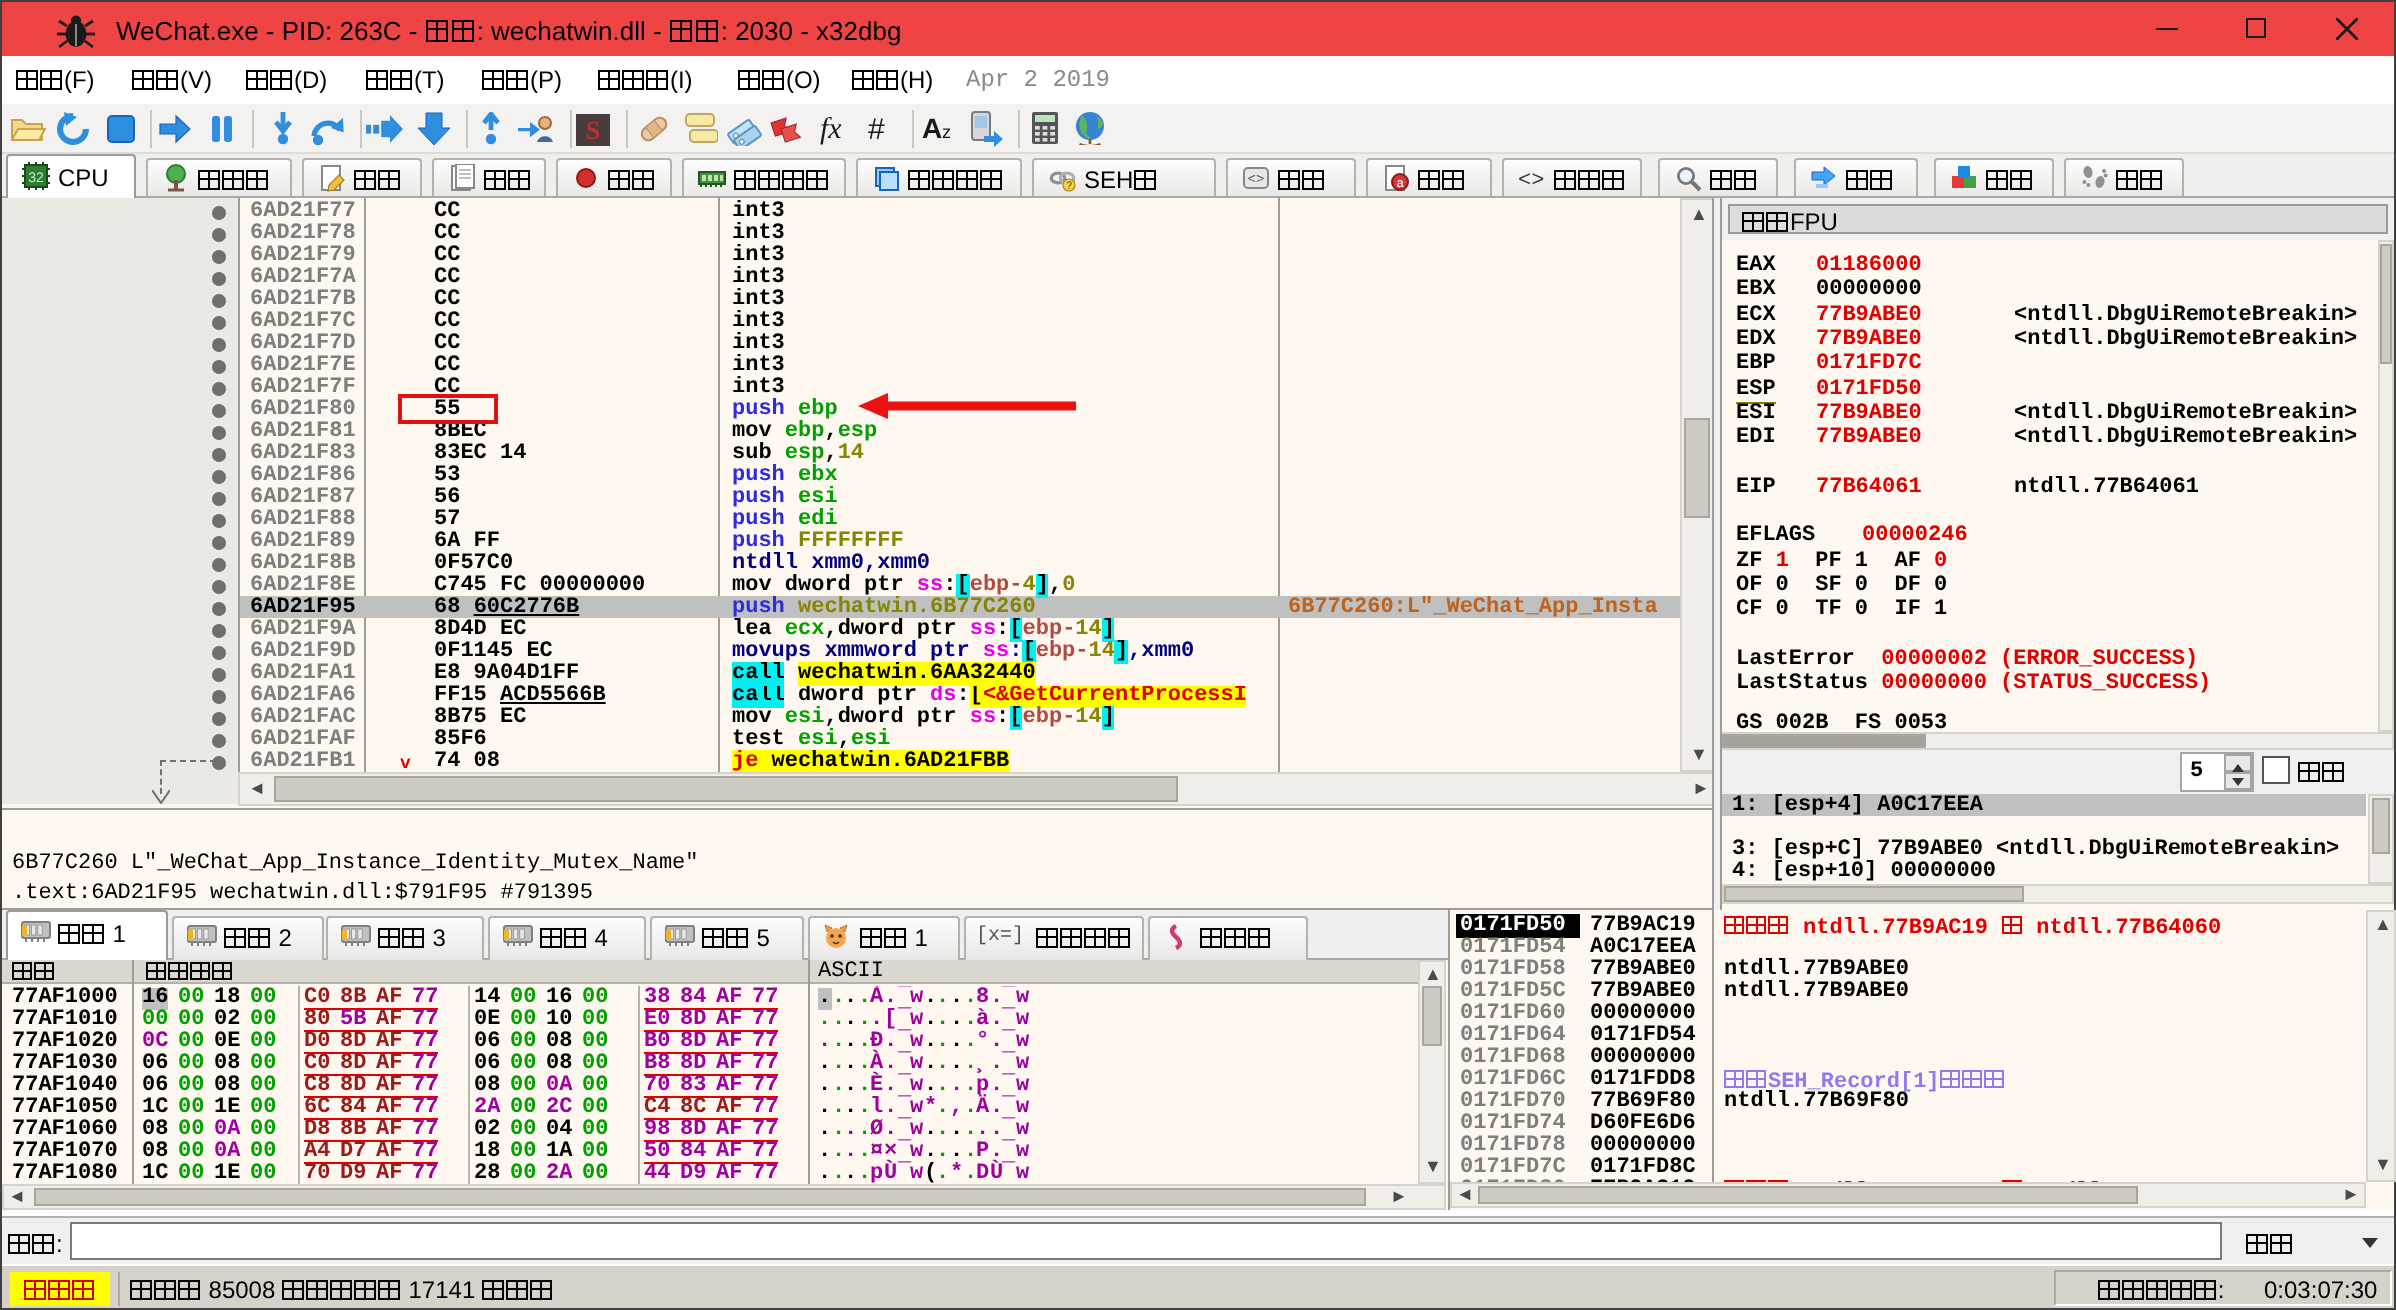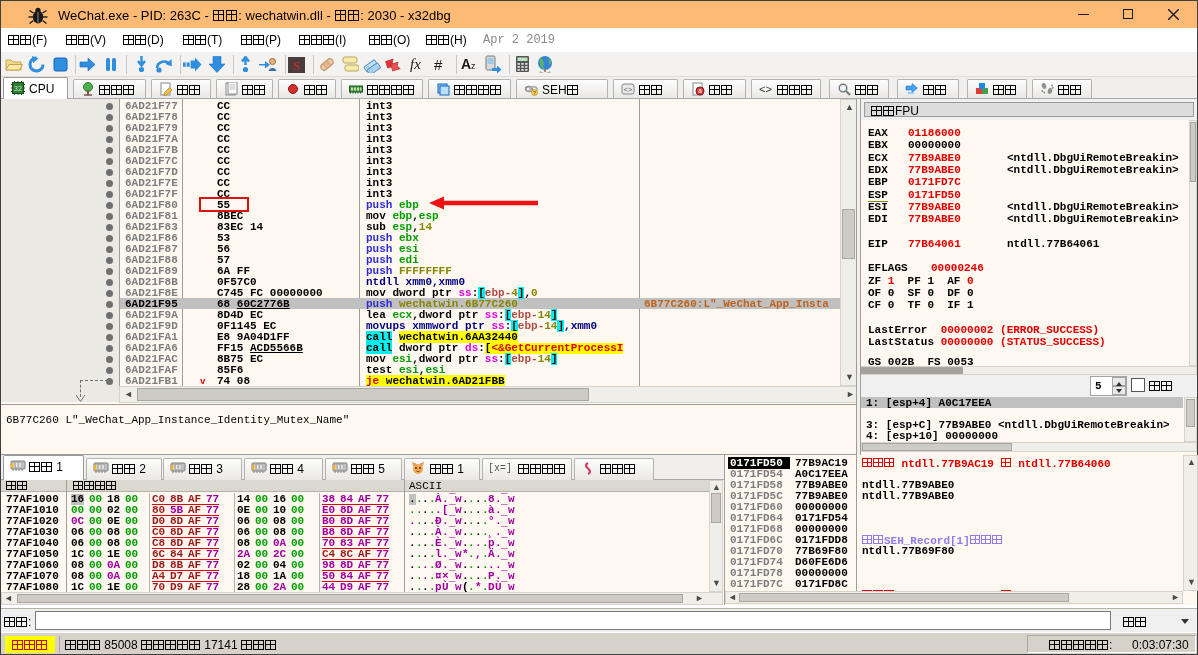--- a/index.html
+++ b/index.html
@@ -14,21 +14,21 @@
 .k{color:#b34a42}.cb{color:#000;background:#00f0f0}.cy{color:#000;background:#00f0f0}
 .yb{color:#000;background:#ffff00}.yr{color:#e00000;background:#ffff00}
 .ul{text-decoration:underline}
 .red{color:#e00000}
 
 .sb{background:#f0eee8;border:1px solid #d6d3cb}
 .thumb{background:#cdcbc4;border:1px solid #a8a69f;position:absolute}
 .arr{position:absolute;color:#4a4a4a;font-size:9px;line-height:9px;font-family:"Liberation Sans"}
 </style></head><body>
 <div class="ab" style="left:0;top:0;width:1198px;height:655px;border:1px solid #404040"></div>
-<div class="ab" style="left:1px;top:1px;width:1196px;height:27px;background:#fdba74">
+<div class="ab" style="left:1px;top:1px;width:1196px;height:27px;background:#ef4444">
     <svg class="ab" style="left:26px;top:5px" width="22" height="19" viewBox="0 0 22 19">
       <ellipse cx="11" cy="11" rx="5.2" ry="6.4" fill="#1a1a1a"></ellipse>
       <circle cx="11" cy="4.4" r="2.6" fill="#1a1a1a"></circle>
       <g stroke="#1a1a1a" stroke-width="1.4" fill="none">
         <path d="M6.5 7 L2.5 4.5"></path>
         <path d="M6.2 11 L1.5 11"></path>
         <path d="M6.5 14.5 L2.5 17.5"></path>
         <path d="M15.5 7 L19.5 4.5"></path>
         <path d="M15.8 11 L20.5 11"></path>
         <path d="M15.5 14.5 L19.5 17.5"></path>
@@ -413,21 +413,22 @@
     <div class="ab sb" style="left:839px;top:0;width:17px;height:287px"></div>
     <div class="ab thumb" style="left:841px;top:110px;width:13px;height:50px"></div>
     <div class="ab arr" style="left:844px;top:4px">▲</div>
     <div class="ab arr" style="left:844px;top:274px">▼</div>
     <div class="ab sb" style="left:118px;top:287px;width:738px;height:17px"></div>
     <div class="ab thumb" style="left:136px;top:289px;width:452px;height:13px"></div>
     <div class="ab arr" style="left:123px;top:291px">◄</div>
     <div class="ab arr" style="left:845px;top:291px">►</div>
   </div>
 <div class="ab" style="left:1px;top:404px;width:857px;height:51px;background:#fff8f0;border-top:1px solid #9f9d97;border-bottom:1px solid #9f9d97">
-    <div class="ab mono" style="left:5px;top:10px;font-weight:normal">6B77C260 L"_WeChat_App_Instance_Identity_Mutex_Name"</div>
+    <div class="ab mono" style="left:5px;top:22px;font-weight:normal">6B77C260 L"_WeChat_App_Instance_Identity_Mutex_Name"</div>
+    <div class="ab mono" style="left:5px;top:37px;font-weight:normal">.text:6AD21F95 wechatwin.dll:$791F95 #791395</div>
   </div>
 <div class="ab" style="left:856px;top:99px;width:5px;height:356px;background:#f0f0f0;border-left:1px solid #9f9d97;border-right:1px solid #9f9d97"></div>
 <div class="ab" style="left:861px;top:99px;width:336px;height:356px;background:#fff8f0">
     <div class="ab" style="left:0;top:0;width:336px;height:21px;background:#f0f0f0"></div>
     <div class="ab" style="left:3px;top:3px;width:330px;height:15px;background:#dcdcdc;border:1px solid #9a9a9a">
       <span class="ab" style="left:6px;top:1px;font-size:12px"><i class="j"></i><i class="j"></i>FPU</span>
     </div>
     <div class="ab sb" style="left:328px;top:21px;width:8px;height:246px"></div>
     <div class="ab thumb" style="left:329px;top:23px;width:6px;height:60px"></div>
     <div class="ab mono" style="left:7px;top:29px;color:#000">EAX</div>

